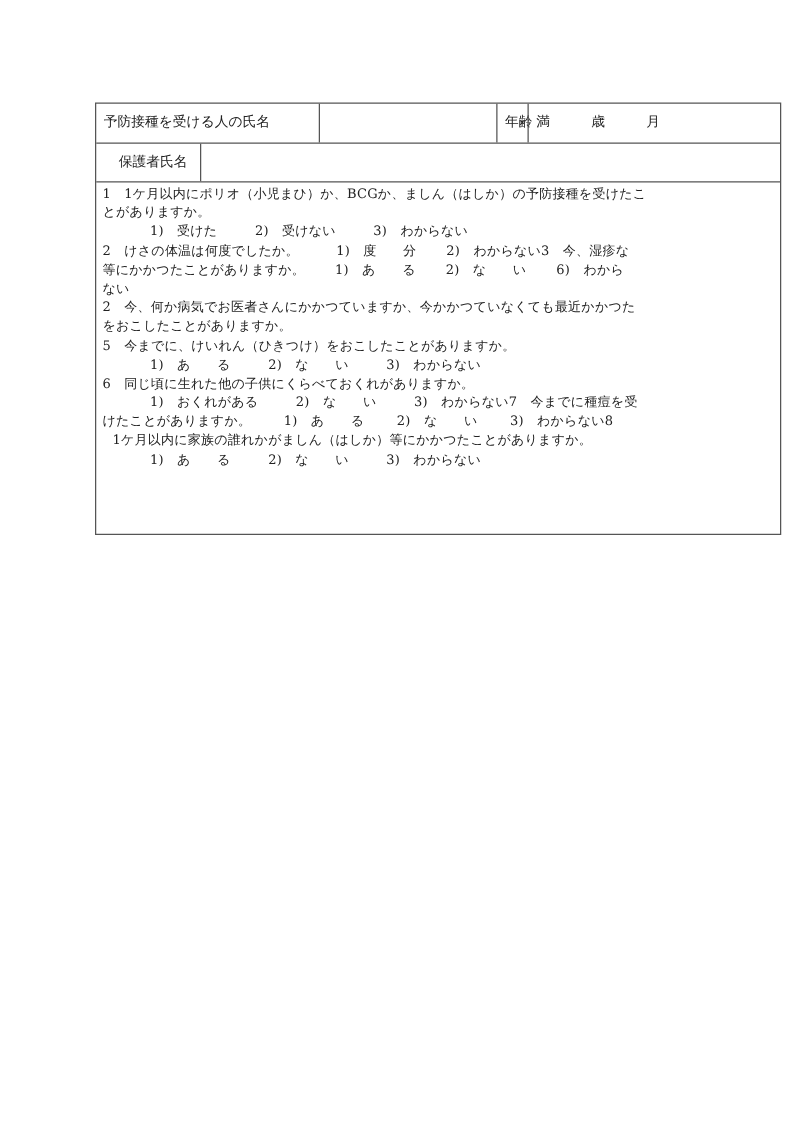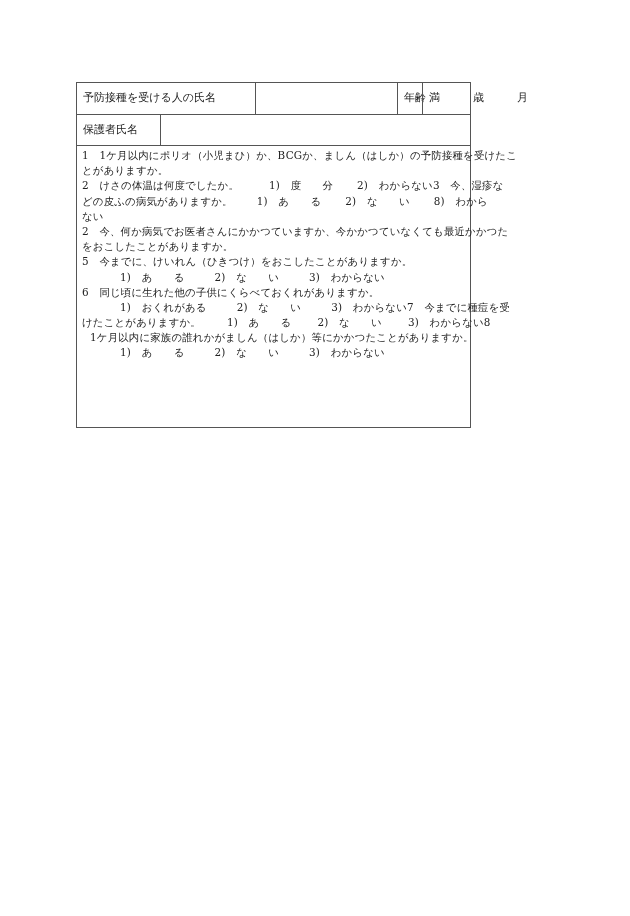--- a/index.html
+++ b/index.html
@@ -2,33 +2,33 @@
 <html><head>
 <meta charset="utf-8">
 <style>
   html, body { margin: 0; padding: 0; }
   body {
     width: 630px; height: 916px; background: #ffffff; position: relative;
     font-family: "DejaVu Serif", "Liberation Serif", serif; color: #222;
     overflow: hidden;
   }
   .form {
-    position: absolute; left: 76px; top: 82px; width: 395px; height: 346px;
+    position: absolute; left: 76px; top: 82px; width: 549px; height: 346px;
     border: 1px solid #555; box-sizing: border-box;
   }
   .row1 { position: absolute; left: 0; top: 0; width: 100%; height: 32px; border-bottom: 1px solid #555; box-sizing: border-box; }
   .row2 { position: absolute; left: 0; top: 32px; width: 100%; height: 31px; border-bottom: 1px solid #555; box-sizing: border-box; }
   .cell { position: absolute; top: 0; height: 100%; box-sizing: border-box; font-size: 11px; line-height: 30px; padding-left: 6px; white-space: nowrap; }
   .vline { border-left: 1px solid #555; }
   .c-label1 { left: 0; width: 178px; }
   .c-name { left: 178px; width: 142px; }
   .c-agelabel { left: 320px; width: 41px; }
   .c-age { left: 345px; width: 118px; }
   .c-age span { display: inline-block; }
-  .c-label2 { left: 0; width: 83px; }
+  .c-label2 { left: 12px; width: 83px; }
   .c-guardian { left: 83px; width: 396px; }
   .body {
     position: absolute; left: 0; top: 63px; width: 100%;
     padding: 2px 5px 0 5px; box-sizing: border-box;
     font-size: 10.4px; line-height: 15.2px; letter-spacing: 0.2px;
   }
   .line { white-space: nowrap; display: block; height: 15.2px; }
   .ind { padding-left: 38px; }
   .ind2 { padding-left: 8px; }
   .sp { display: inline-block; }
@@ -51,23 +51,24 @@
   </div>
   <div class="row2">
     <div class="cell c-label2">保護者氏名</div>
     <div class="cell c-guardian vline"></div>
   </div>
 
   <div class="body">
 
     <span class="line">1　1ケ月以内にポリオ（小児まひ）か、BCGか、ましん（はしか）の予防接種を受けたこ</span>
     <span class="line">とがありますか。</span>
+    <span class="line ind"><span>1)　受けた</span><span class="sp" style="width:30px"></span><span>2)　受けない</span><span class="sp" style="width:30px"></span><span>3)　わからない</span></span>
 
     <span class="line"><span>2　けさの体温は何度でしたか。</span><span class="sp" style="width:30px"></span><span>1)　度　　分</span><span class="sp" style="width:24px"></span><span>2)　わからない</span><span>3　今、湿疹な</span></span>
-    <span class="line"><span>どの皮ふの病気がありますか。</span><span class="sp" style="width:24px"></span><span>1)　あ　　る</span><span class="sp" style="width:24px"></span><span>2)　な　　い</span><span class="sp" style="width:24px"></span><span>8)　わから</span></span>
+    <span class="line"><span>等にかかつたことがありますか。</span><span class="sp" style="width:24px"></span><span>1)　あ　　る</span><span class="sp" style="width:24px"></span><span>2)　な　　い</span><span class="sp" style="width:24px"></span><span>6)　わから</span></span>
     <span class="line">ない</span>
 
     <span class="line">2　今、何か病気でお医者さんにかかつていますか、今かかつていなくても最近かかつた</span>
     <span class="line">をおこしたことがありますか。</span>
 
     <span class="line">5　今までに、けいれん（ひきつけ）をおこしたことがありますか。</span>
     <span class="line ind"><span>1)　あ　　る</span><span class="sp" style="width:30px"></span><span>2)　な　　い</span><span class="sp" style="width:30px"></span><span>3)　わからない</span></span>
 
     <span class="line">6　同じ頃に生れた他の子供にくらべておくれがありますか。</span>
     <span class="line ind"><span>1)　おくれがある</span><span class="sp" style="width:30px"></span><span>2)　な　　い</span><span class="sp" style="width:30px"></span><span>3)　わからない</span><span>7　今までに種痘を受</span></span>

